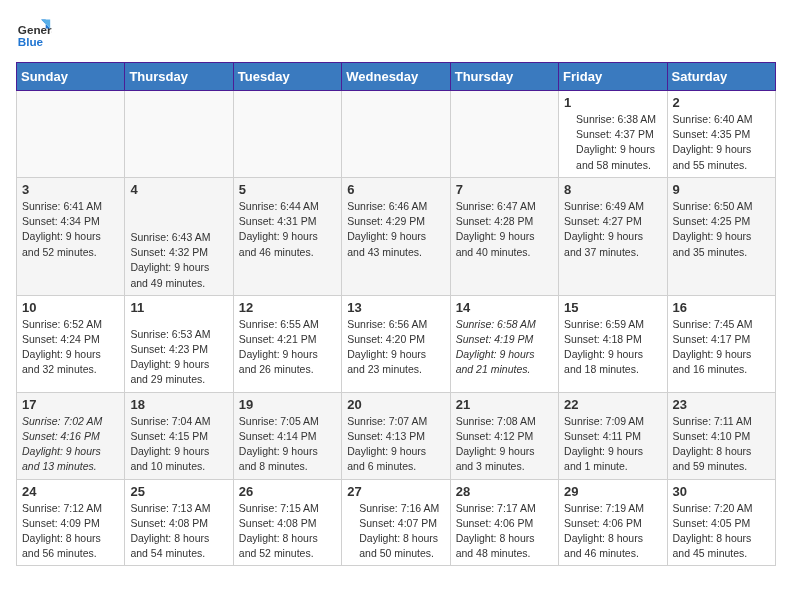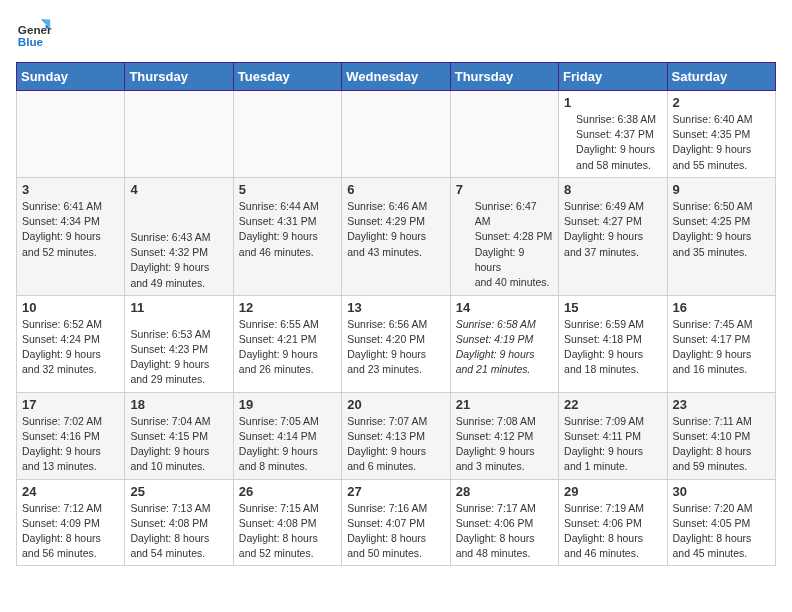--- a/index.html
+++ b/index.html
@@ -154,21 +154,21 @@
         </td>
         <td>
           <span class="day-num">6</span>
           <div class="day-detail" style="white-space: pre-line;">Sunrise: 6:46 AM
 Sunset: 4:29 PM
 Daylight: 9 hours
 and 43 minutes.</div>
         </td>
         <td>
           <span class="day-num">7</span>
-          <div class="day-detail" style="white-space: pre-line; margin-left: 19px;">Sunrise: 6:47 AM
+          <div class="day-detail" style="white-space: pre-line;">Sunrise: 6:47 AM
 Sunset: 4:28 PM
 Daylight: 9 hours
 and 40 minutes.</div>
         </td>
         <td>
           <span class="day-num">8</span>
           <div class="day-detail" style="white-space: pre-line;">Sunrise: 6:49 AM
 Sunset: 4:27 PM
 Daylight: 9 hours
 and 37 minutes.</div>
@@ -228,21 +228,21 @@
           <span class="day-num">16</span>
           <div class="day-detail" style="white-space: pre-line;">Sunrise: 7:45 AM
 Sunset: 4:17 PM
 Daylight: 9 hours
 and 16 minutes.</div>
         </td>
       </tr>
       <tr>
         <td>
           <span class="day-num">17</span>
-          <div class="day-detail" style="white-space: pre-line;">Sunrise: 7:02 AM
+          <div class="day-detail" style="white-space: pre-line; font-style: italic;">Sunrise: 7:02 AM
 Sunset: 4:16 PM
 Daylight: 9 hours
 and 13 minutes.</div>
         </td>
         <td>
           <span class="day-num">18</span>
           <div class="day-detail" style="white-space: pre-line;">Sunrise: 7:04 AM
 Sunset: 4:15 PM
 Daylight: 9 hours
 and 10 minutes.</div>
@@ -300,21 +300,21 @@
         </td>
         <td>
           <span class="day-num">26</span>
           <div class="day-detail" style="white-space: pre-line;">Sunrise: 7:15 AM
 Sunset: 4:08 PM
 Daylight: 8 hours
 and 52 minutes.</div>
         </td>
         <td>
           <span class="day-num">27</span>
-          <div class="day-detail" style="white-space: pre-line;">Sunrise: 7:16 AM
+          <div class="day-detail" style="white-space: pre-line; margin-left: 12px;">Sunrise: 7:16 AM
 Sunset: 4:07 PM
 Daylight: 8 hours
 and 50 minutes.</div>
         </td>
         <td>
           <span class="day-num">28</span>
           <div class="day-detail" style="white-space: pre-line;">Sunrise: 7:17 AM
 Sunset: 4:06 PM
 Daylight: 8 hours
 and 48 minutes.</div>

